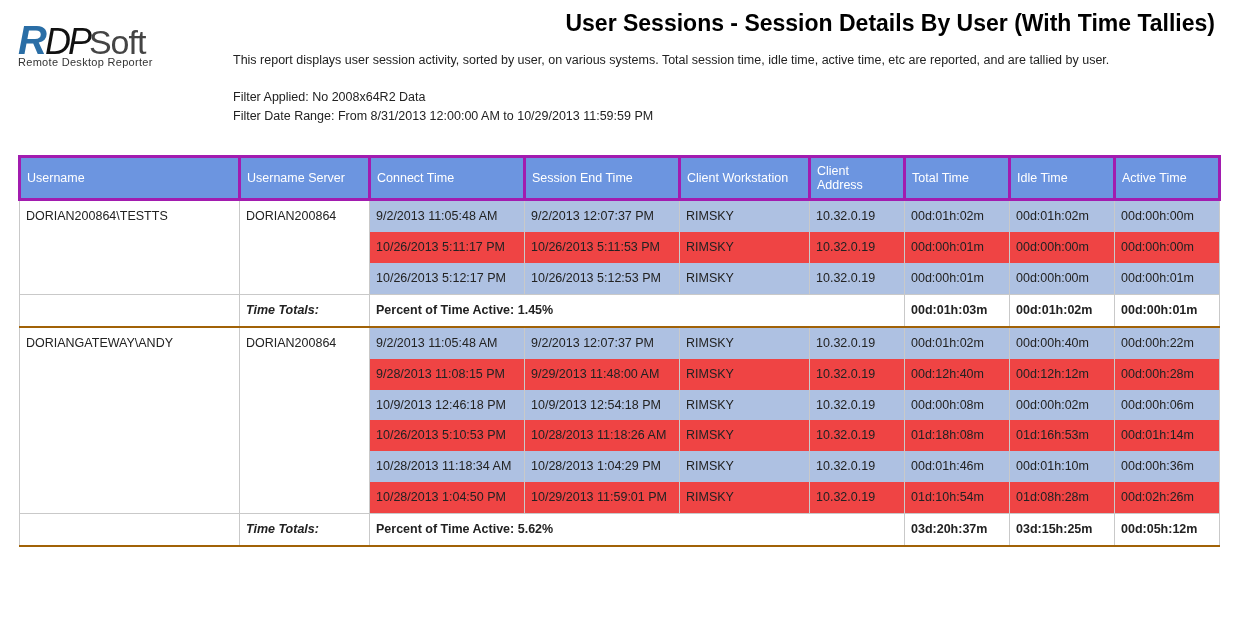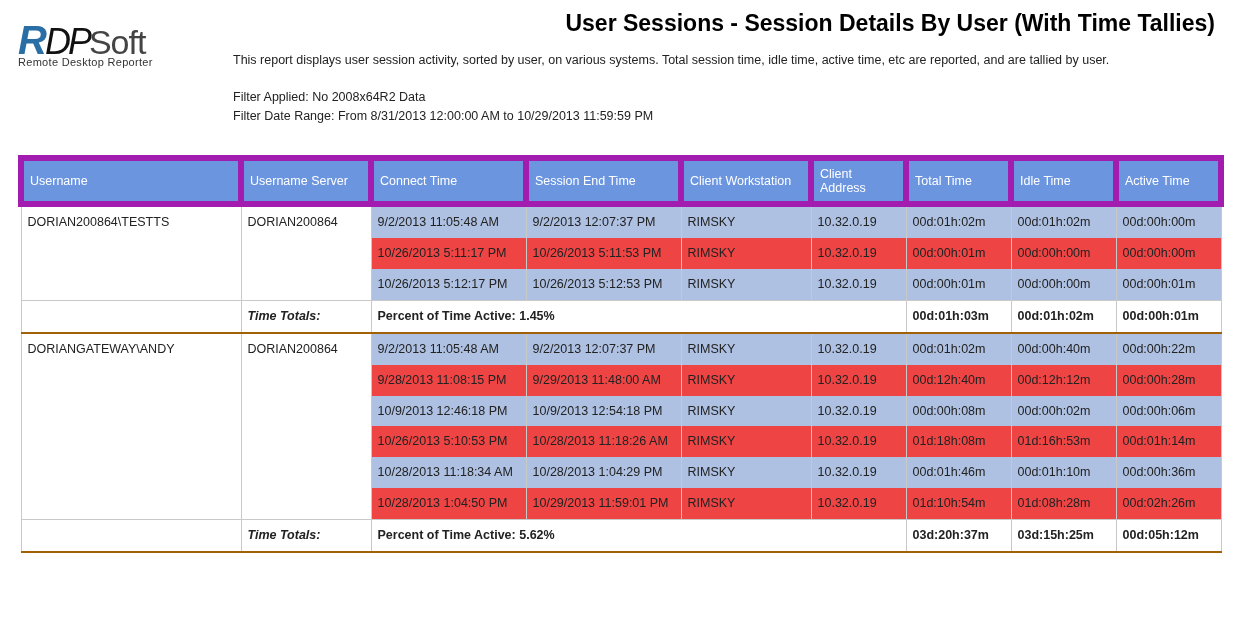--- a/index.html
+++ b/index.html
@@ -75,21 +75,21 @@
     width: 100%;
     border-collapse: collapse;
     table-layout: fixed;
   }
   th {
     background: #6c95e0;
     color: #fff;
     font-weight: 400;
     text-align: left;
     padding: 6px 6px;
-    border: 6px solid #a21caf;
+    border: 3px solid #a21caf;
     font-size: 12.5px;
   }
   td {
     padding: 7px 6px;
     border-left: 1px solid #c9c9c9;
     border-right: 1px solid #c9c9c9;
     vertical-align: top;
     font-size: 12.5px;
     line-height: 1.35;
   }

